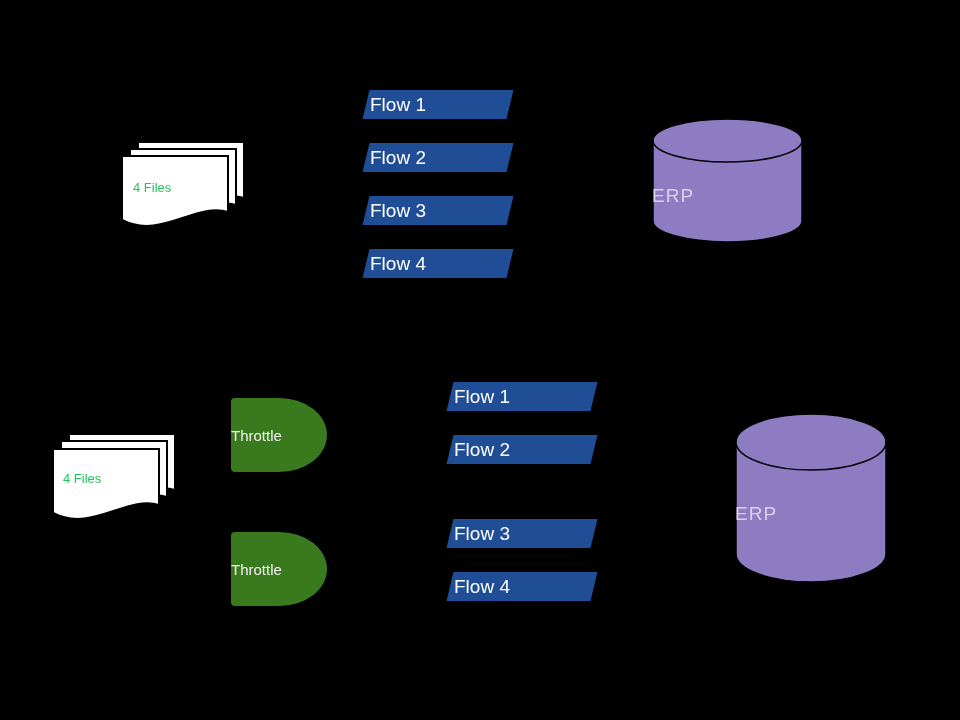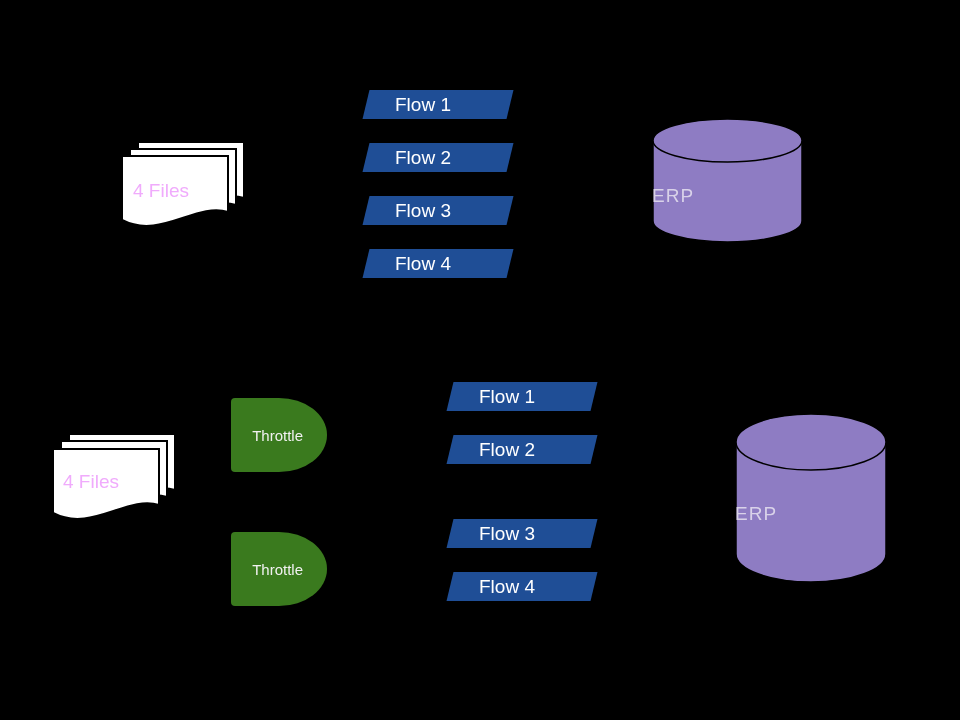--- a/index.html
+++ b/index.html
@@ -12,47 +12,47 @@
   .canvas { position:relative; width:960px; height:720px; background:#000; }
 
   
   .flow { position:absolute; width:144px; height:29px; }
   .flow .bg {
     position:absolute; inset:0;
     background:#1F4E96;
     transform:skewX(-13.5deg);
   }
   .flow .label {
-    position:absolute; left:29px; top:50%; transform:translateY(-50%);
+    position:absolute; left:4px; top:50%; transform:translateY(-50%);
     color:#FFFFFF; font-size:19px; white-space:nowrap;
   }
 
   
   .throttle {
     position:absolute; width:96px; height:74px;
     background:#3A7A1E;
     border-radius:4px 48px 48px 4px / 4px 37px 37px 4px;
     display:flex; align-items:center;
   }
   .throttle .label {
-    width:72px; text-align:right;
+    width:72px; text-align:left;
     color:#F1F1F1; font-size:15px;
   }
 
   
   .cyl { position:absolute; }
   .cyl-label {
     position:absolute; text-align:left;
     color:#D9D2E9; font-size:19px; letter-spacing:1px;
   }
 
   
   .stack { position:absolute; }
   .files-label {
-    position:absolute; color:#f0abfc; font-size:19px; white-space:nowrap;text-align:right;
+    position:absolute; color:#22c55e; font-size:13px; white-space:nowrap;text-align:right;
   }
 </style>
 </head>
 <body>
 
 <div class="canvas">
 
   <div class="stack" style="left:116px; top:138px;">
     <svg width="136" height="106" viewBox="0 0 136 106">
       <path transform="translate(22,4)" d="M0,0 H106 V56 C74,46 38,84 0,64 Z" fill="#FFFFFF" stroke="#000000" stroke-width="2"></path>

